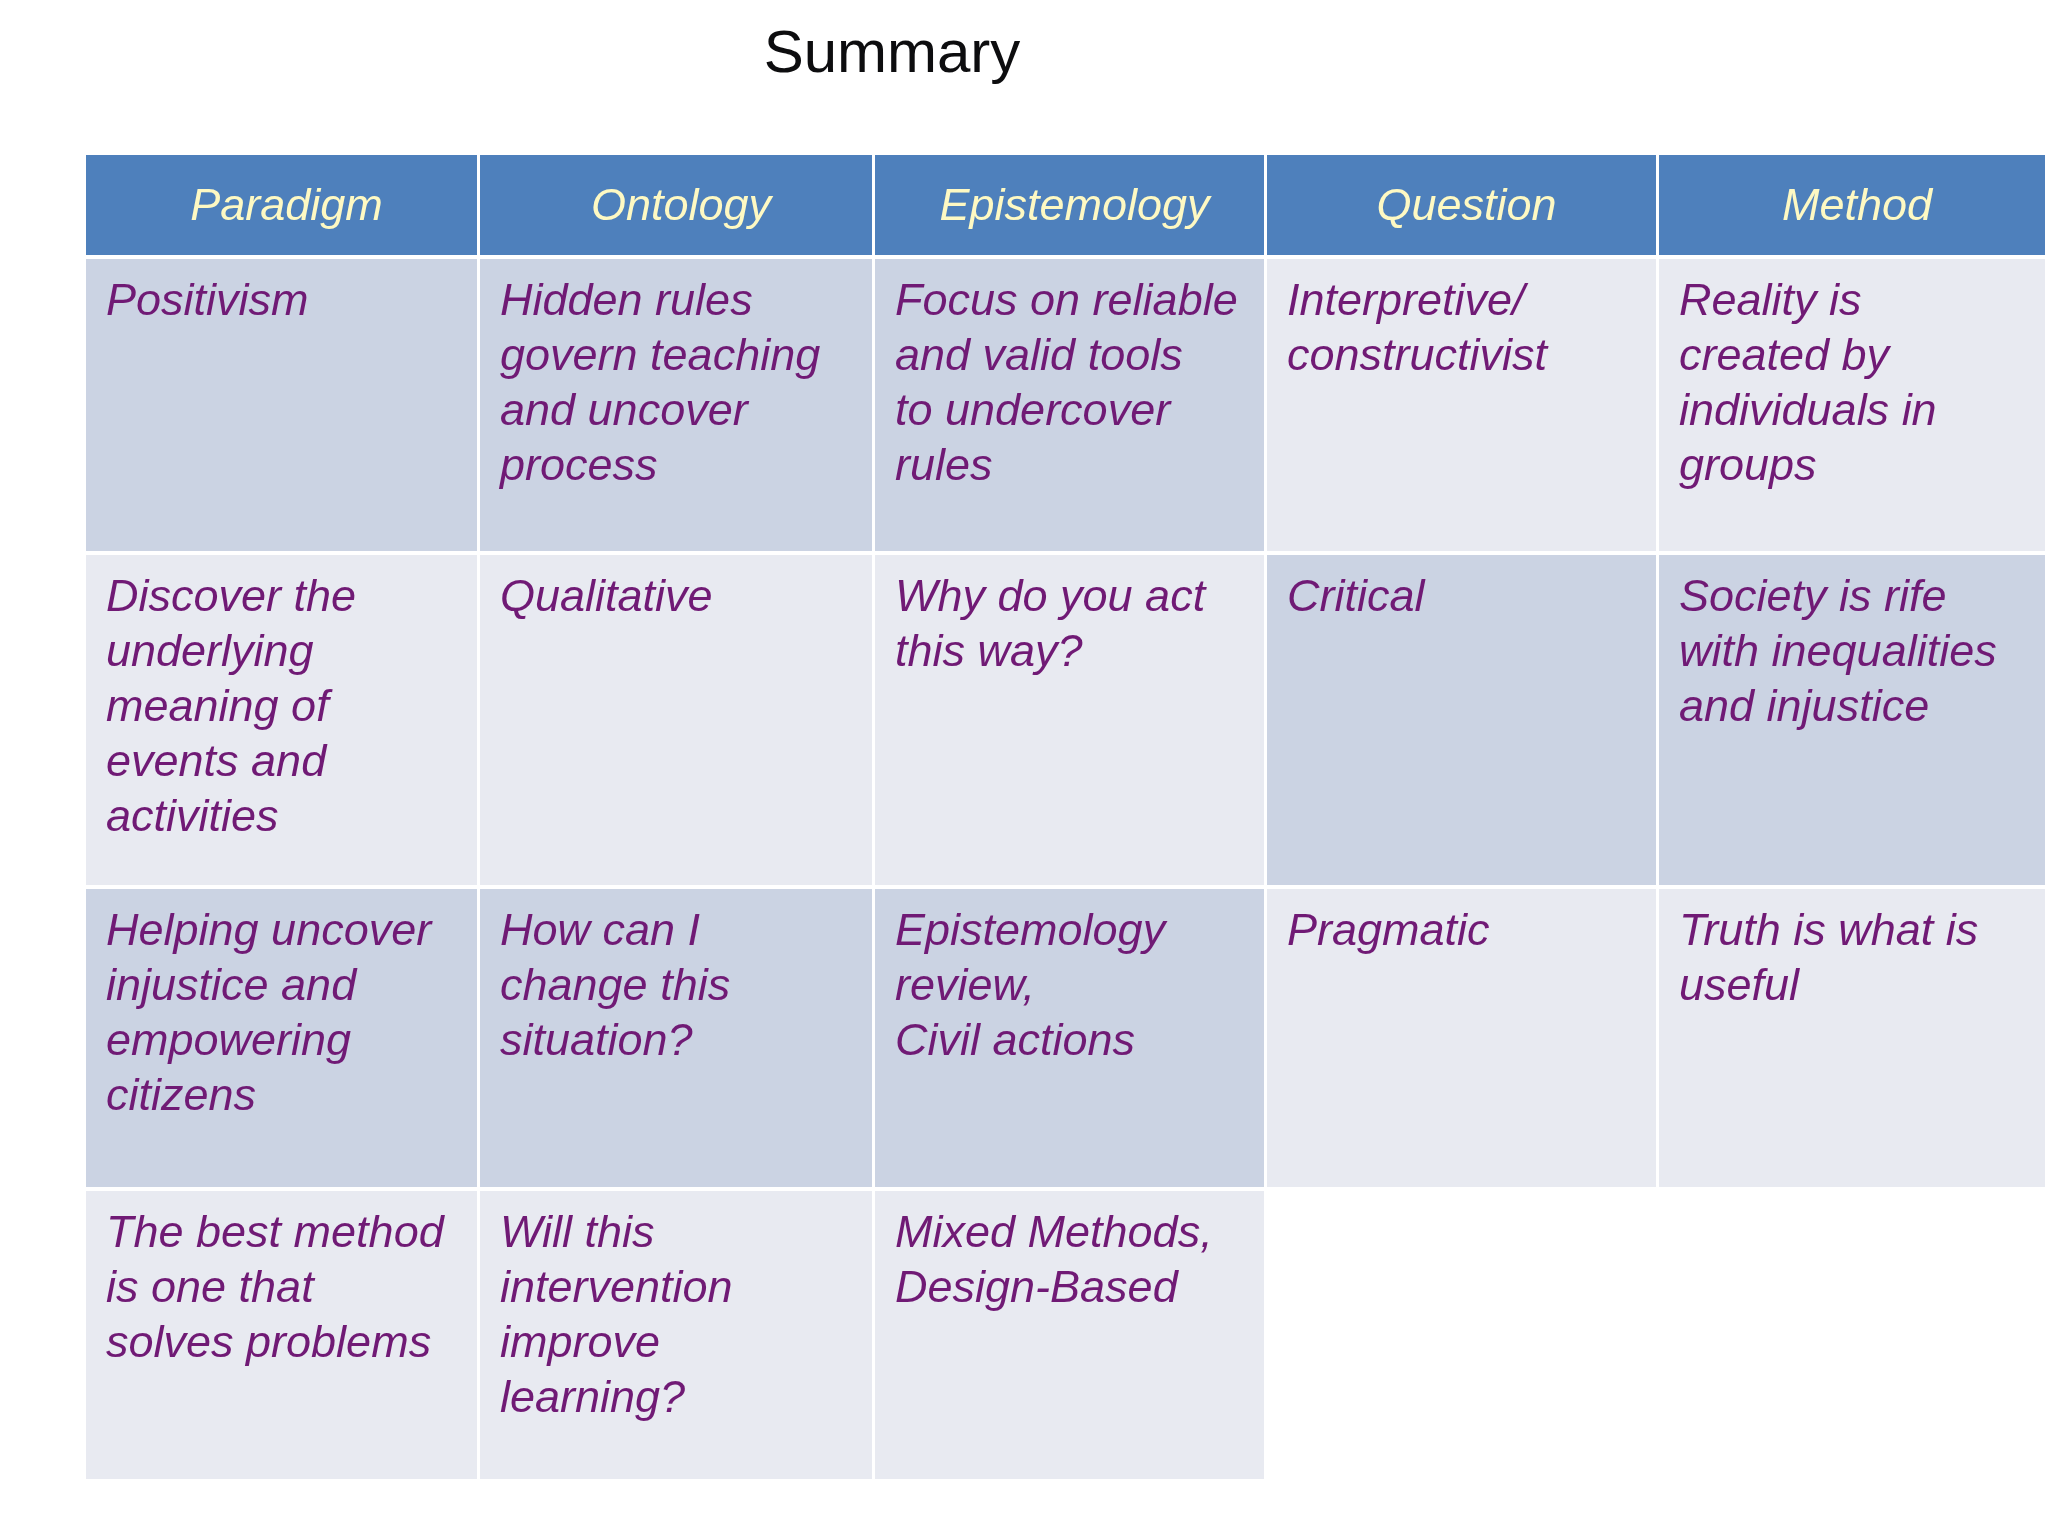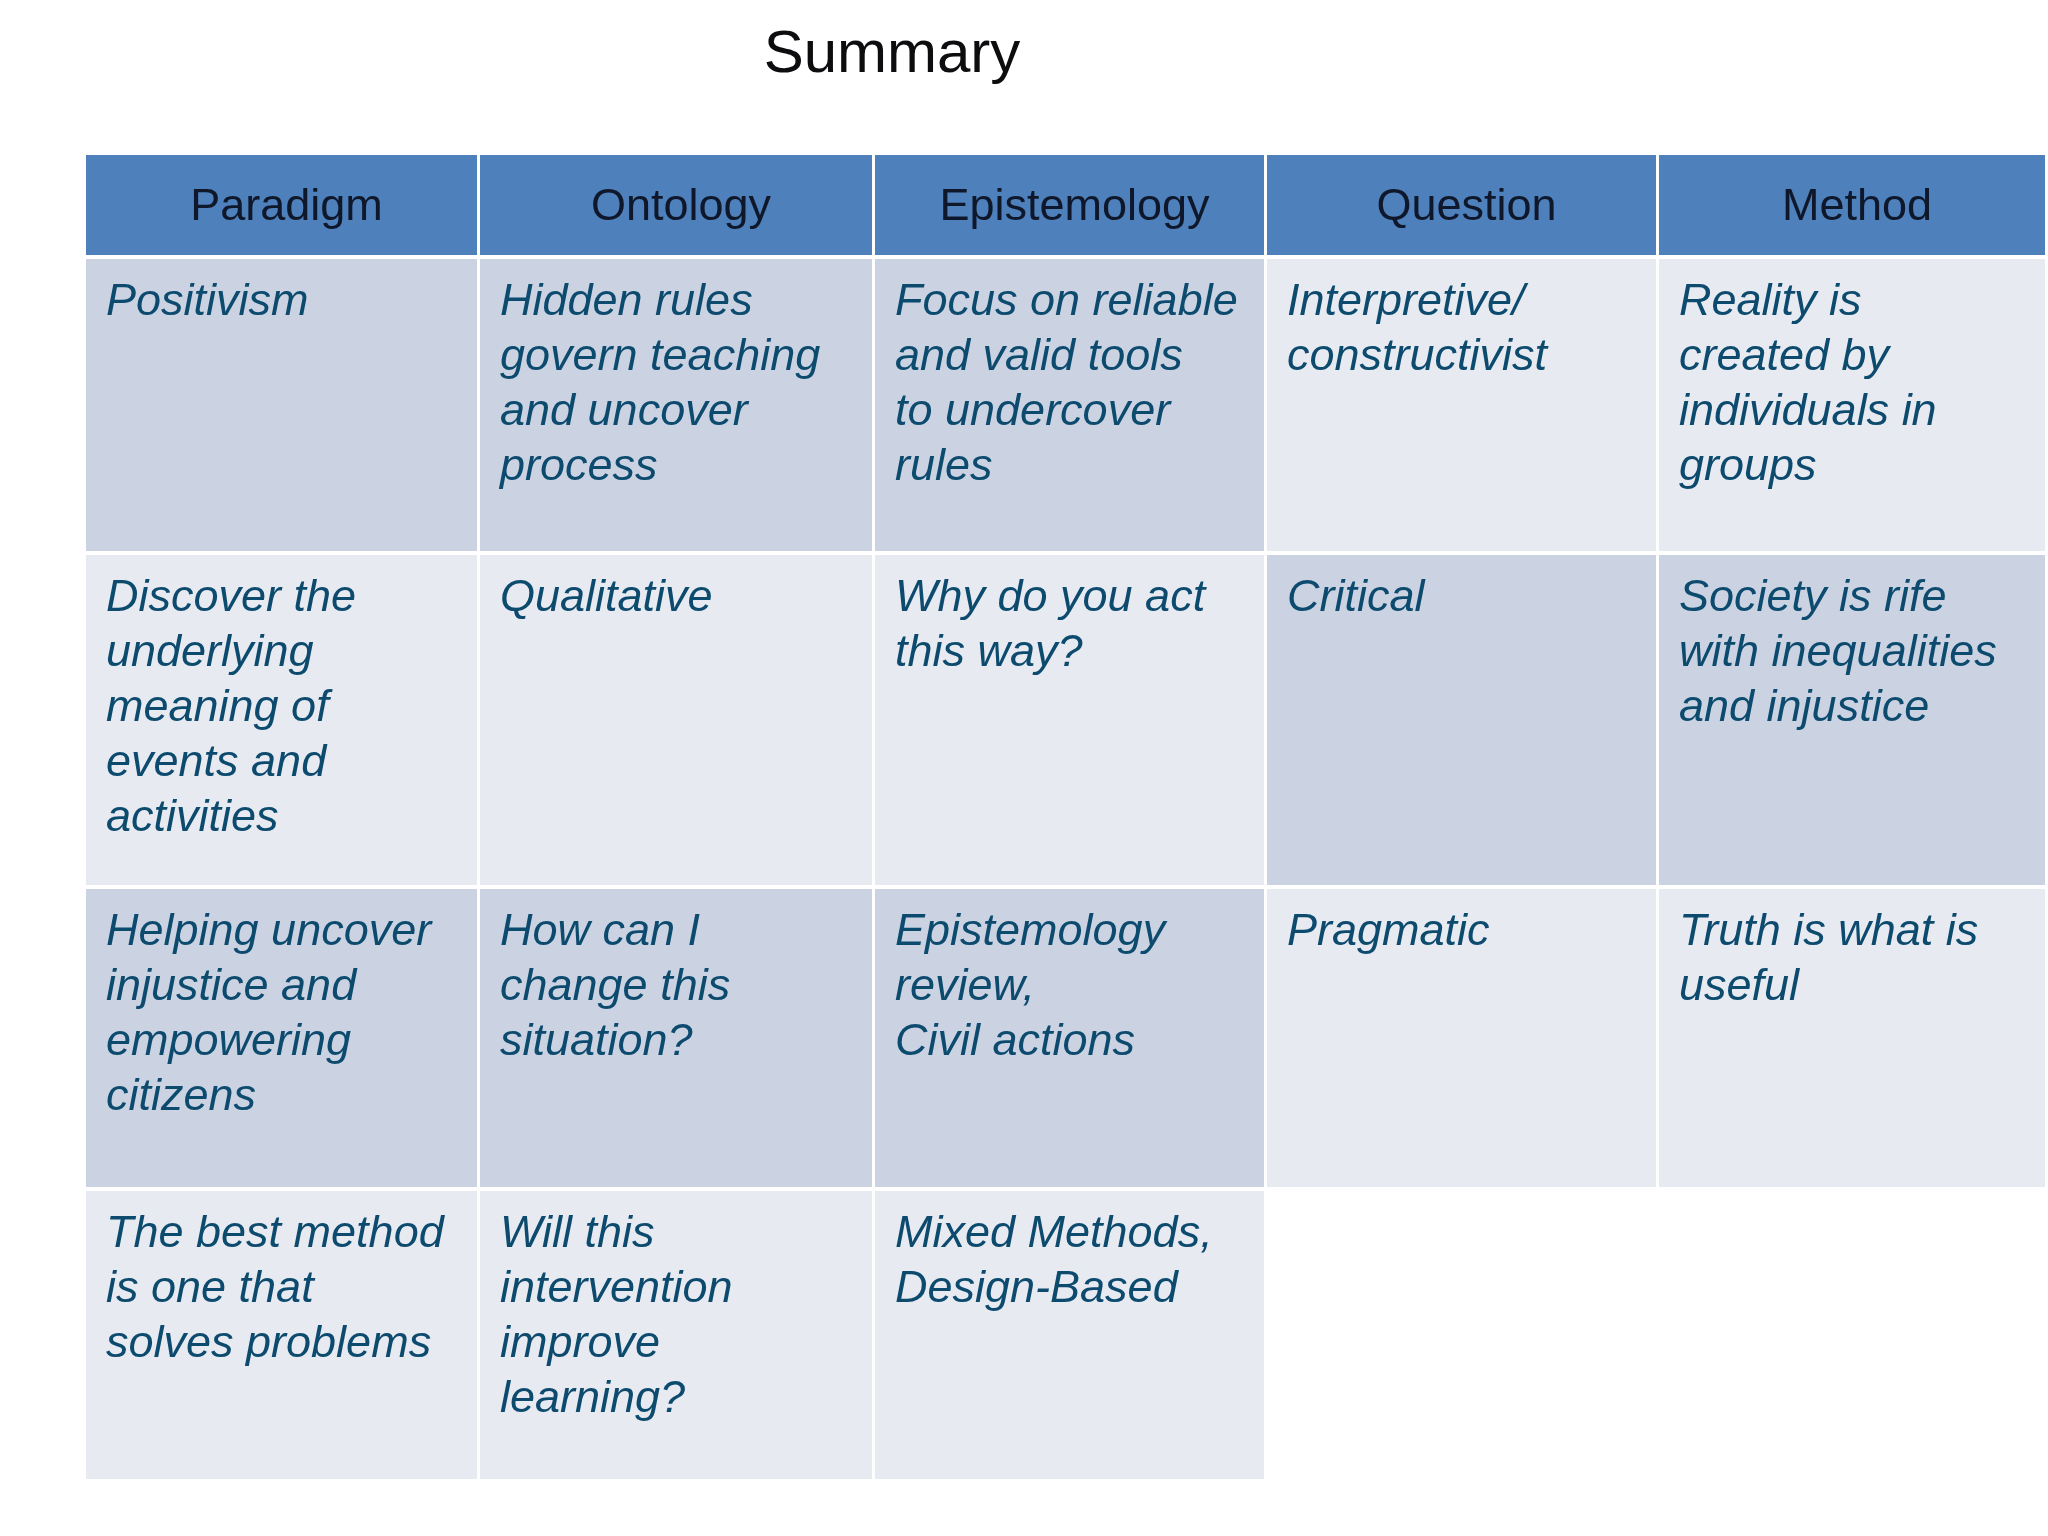--- a/index.html
+++ b/index.html
@@ -24,33 +24,34 @@
     left:86px;top:155px;
     display:grid;
     grid-template-columns:391px 392px 389px 389px 386px;
     grid-template-rows:100px 292px 330px 298px 288px;
     column-gap:3px;
     row-gap:4px;
     background:#ffffff;
   }
   .hcell{
     background:#4e80bc;
-    color:#0f172a;
+    color:#fef9c3;
+    font-style:italic;
     font-size:45px;
     display:flex;
     align-items:center;
     justify-content:center;
     text-align:center;
     padding-left:10px;
   }
   .cell{
     font-style:italic;
     font-size:45px;
     line-height:55px;
-    color:#0c4a6e;
+    color:#701a75;
     padding:13px 16px 10px 20px;
     white-space:pre-line;
     overflow:hidden;
     text-align:left;
   }
   .band-a{background:#cbd3e3;}
   .band-b{background:#e8eaf1;}
 </style>
 </head>
 <body>

